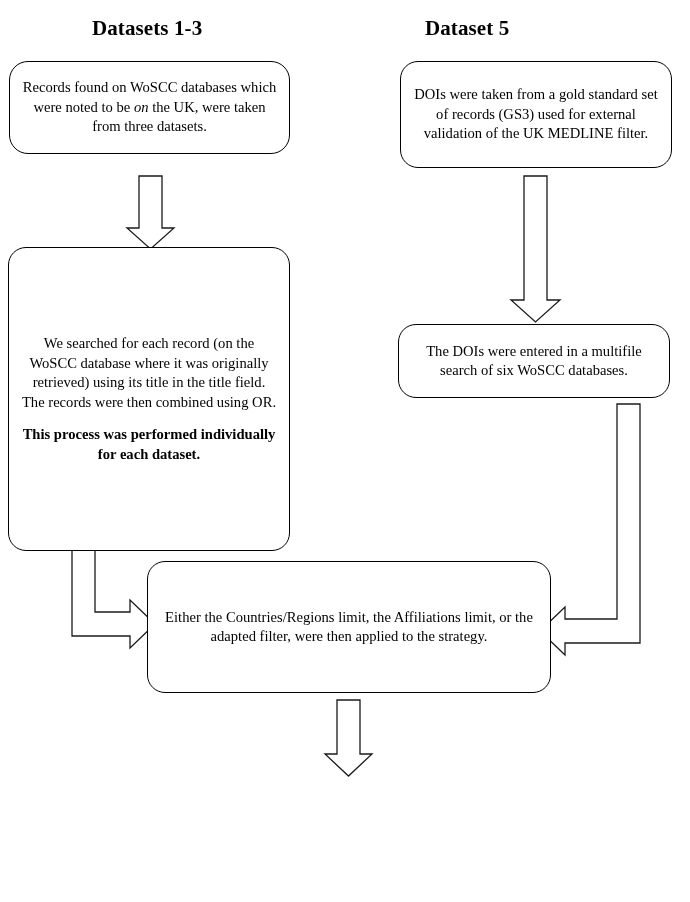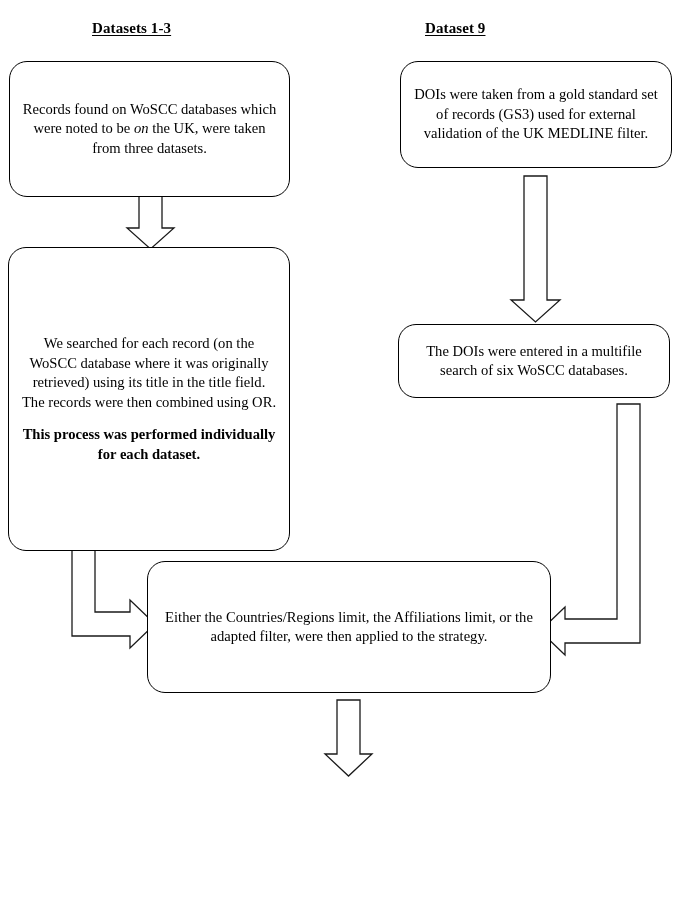--- a/index.html
+++ b/index.html
@@ -21,23 +21,22 @@
     left: 0;
     top: 0;
     width: 690px;
     height: 902px;
   }
 
   
   .col-heading {
     position: absolute;
     font-weight: bold;
-    font-size: 15px;
+    font-size: 21px;
     line-height: 16px;
-    text-decoration: underline;
     text-underline-offset: 2px;
     white-space: nowrap;
     letter-spacing: 0.1px;
   }
   #heading-left  { left: 92px;  top: 20px; }
   #heading-right { left: 425px; top: 20px; }
 
   
   .node {
     position: absolute;
@@ -56,21 +55,21 @@
   }
   .node p {
     margin: 0;
     padding: 0;
   }
   .node p + p { margin-top: 13px; }
   .node .em-bold { font-weight: bold; }
   .node .em-italic { font-style: italic; }
 
   
-  #node-records      { left: 9px;   top: 61px;  width: 281px; height: 136px; }
+  #node-records      { left: 9px;   top: 61px;  width: 281px; height: 93px; border-radius: 19px; }
   #node-search       { left: 8px;   top: 247px; width: 282px; height: 304px; }
   #node-dois         { left: 400px; top: 61px;  width: 272px; height: 107px; }
   #node-multifile    { left: 398px; top: 324px; width: 272px; height: 74px; text-align: center;  }
   #node-limits       { left: 147px; top: 561px; width: 404px; height: 132px; align-items: flex-end; }
   #node-information  { left: 195px; top: 777px; width: 296px; height: 120px; }
 
   
   #connectors {
     position: absolute;
     left: 0;
@@ -86,21 +85,21 @@
     stroke-linejoin: miter;
   }
 </style>
 </head>
 <body>
 
 <div id="flow-root">
 
   <div class="col-heading" id="heading-left">Datasets 1-3</div>
 
-  <div class="col-heading" id="heading-right">Dataset 9</div>
+  <div class="col-heading" id="heading-right">Dataset 5</div>
 
   <svg id="connectors" viewBox="0 0 690 902" width="690" height="902">
 
     <path d="M 139 176
              L 162 176
              L 162 228
              L 174 228
              L 150.5 249
              L 127 228
              L 139 228

